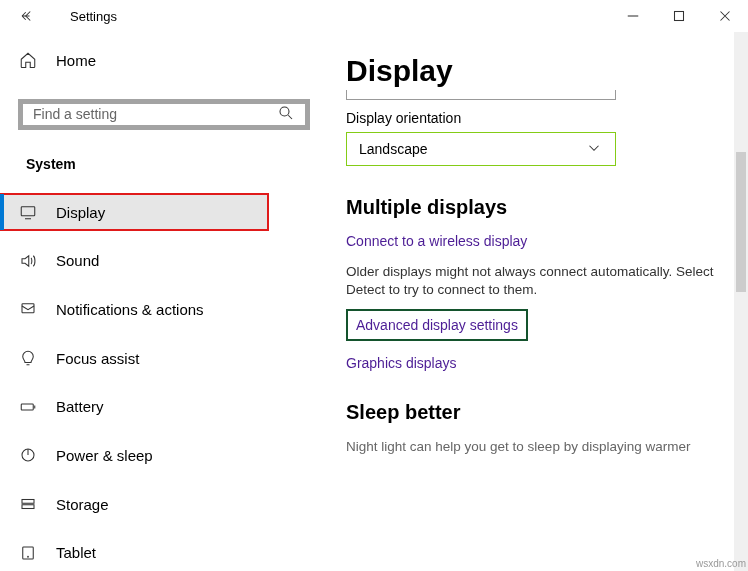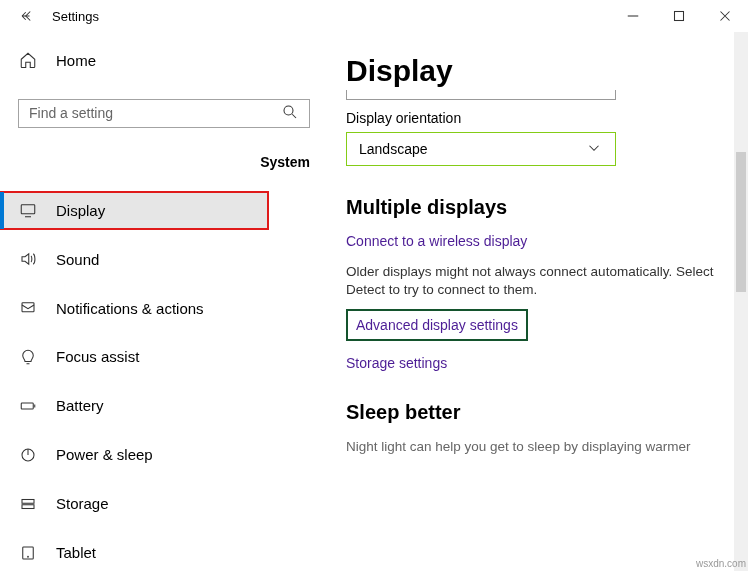--- a/index.html
+++ b/index.html
@@ -11,20 +11,21 @@
       width: 748px;
       height: 571px;
       overflow: hidden;
       position: relative;
     }
     .titlebar {
       height: 32px;
       display: flex;
       align-items: center;
       padding-left: 8px;
+      gap: 18px;
     }
     .titlebar .back {
       width: 40px; height: 32px;
       display: flex; align-items: center; justify-content: center;
     }
     .titlebar .title { font-size: 13px; padding-left: 4px; }
     .win-controls {
       display: flex; margin-left: auto;
     }
     .win-btn {
@@ -47,32 +48,31 @@
       display: flex;
       align-items: center;
       height: 44px;
       padding-left: 18px;
       gap: 18px;
     }
     .home-row { margin-bottom: 8px; }
     .search-box {
       margin: 0 18px 14px 18px;
       height: 34px;
-      border: 1px solid #a3a3a3;
+      border: 5px solid #a3a3a3;
       display: flex;
       align-items: center;
       padding: 0 10px;
       color: #666;
       justify-content: space-between;
     }
     .section-title {
       font-weight: 600;
       font-size: 14px;
       padding: 0 18px 10px 26px;
-      text-align: right;
     }
     .nav-item {
       width: 268px;
       height: 44px;
       position: relative;
     }
     .nav-item.active {
       background: #e6e6e6;
     }
     .nav-item.active::before {
@@ -309,21 +309,21 @@
 
     <h2 class="section-heading">Multiple displays</h2>
     <div class="link">Connect to a wireless display</div>
     <p class="para">Older displays might not always connect automatically. Select Detect to try to connect to them.</p>
 
     <div>
       <span class="link-box">
         <span class="link">Advanced display settings</span>
       </span>
     </div>
-    <div class="link" style="margin-bottom:30px">Storage settings</div>
+    <div class="link" style="margin-bottom:30px">Graphics displays</div>
 
     <h2 class="section-heading">Sleep better</h2>
     <p class="para" style="color:#666">Night light can help you get to sleep by displaying warmer</p>
 
     <div class="scrollbar">
       <div class="scroll-thumb"></div>
     </div>
   </div>
 </div>
 

